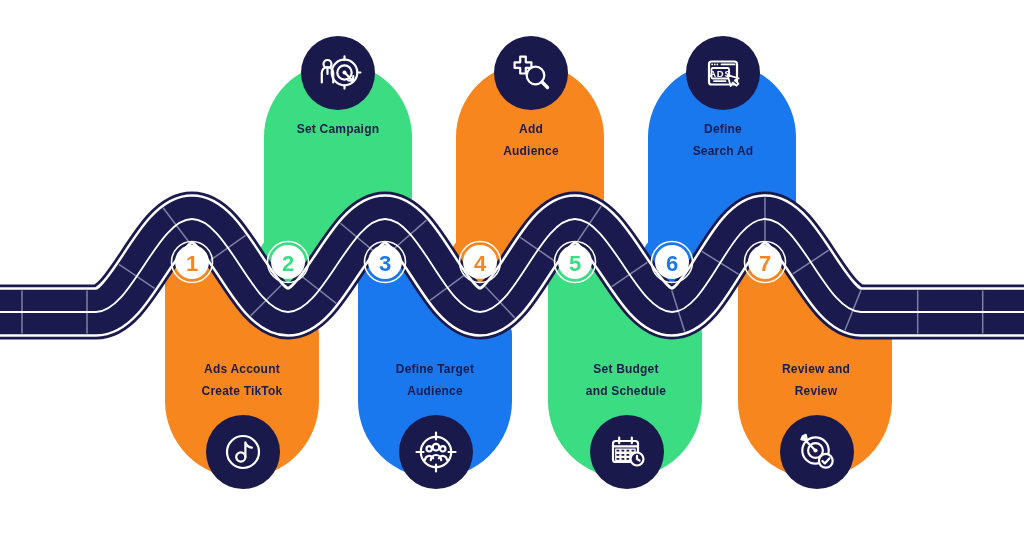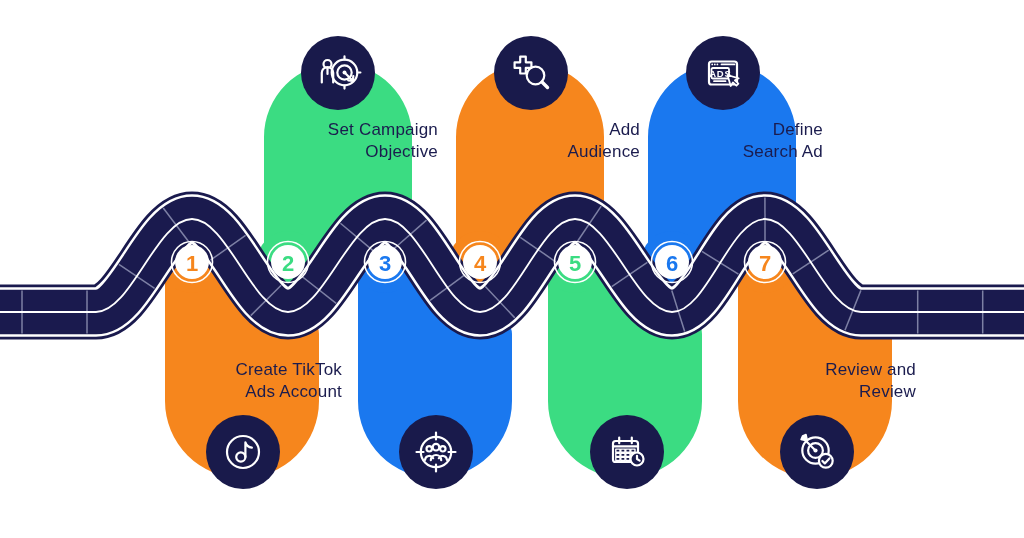--- a/index.html
+++ b/index.html
@@ -1,19 +1,19 @@
 <!DOCTYPE html>
 <html><head>
 <meta charset="utf-8">
 <style>
   html,body{margin:0;padding:0;background:#ffffff}
   .stage{position:relative;width:1024px;height:538px;background:#ffffff;overflow:hidden;
          font-family:"Liberation Sans",sans-serif}
   .stage svg{position:absolute;left:0;top:0}
-  .lbl{position:absolute;width:200px;text-align:right;font-weight:400;font-size:17px;
+  .lbl{position:absolute;width:200px;text-align:center;font-weight:700;font-size:12px;
        line-height:21.5px;color:#1B1C4E;letter-spacing:.2px}
   .lbl span{display:block}
   .num{font-family:"Liberation Sans",sans-serif;font-weight:700;font-size:22px}
   .ads-txt{font-family:"Liberation Sans",sans-serif;font-weight:700;font-size:9.5px;letter-spacing:.8px}
 </style>
 </head>
 <body>
 
 <div class="stage">
 
@@ -223,30 +223,37 @@
     <g transform="translate(723,73)">
       <text class="ads-txt" x="-2.6" y="0.8" text-anchor="middle" dominant-baseline="central" fill="#FFFFFF">ADS</text>
     </g>
 
     <circle cx="817" cy="452" r="37" fill="#191A4B"></circle>
     <use href="#ic-launch" transform="translate(817,452)" stroke="#FFFFFF" stroke-width="2.2" fill="none" stroke-linecap="round" stroke-linejoin="round"></use>
   </g>
 </svg>
 
 <div class="lbl" style="left:142px;top:359px">
+  <span>Ads Account</span>
   <span>Create TikTok</span>
-  <span>Ads Account</span>
 </div>
 <div class="lbl" style="left:238px;top:119px">
   <span>Set Campaign</span>
-  <span>Objective</span>
-</div>
-<div class="lbl" style="left:440px;top:119px">
+</div>
+<div class="lbl" style="left:335px;top:359px">
+  <span>Define Target</span>
+  <span>Audience</span>
+</div>
+<div class="lbl" style="left:431px;top:119px">
   <span>Add</span>
   <span>Audience</span>
+</div>
+<div class="lbl" style="left:526px;top:359px">
+  <span>Set Budget</span>
+  <span>and Schedule</span>
 </div>
 <div class="lbl" style="left:623px;top:119px">
   <span>Define</span>
   <span>Search Ad</span>
 </div>
 <div class="lbl" style="left:716px;top:359px">
   <span>Review and</span>
   <span>Review</span>
 </div>
 

